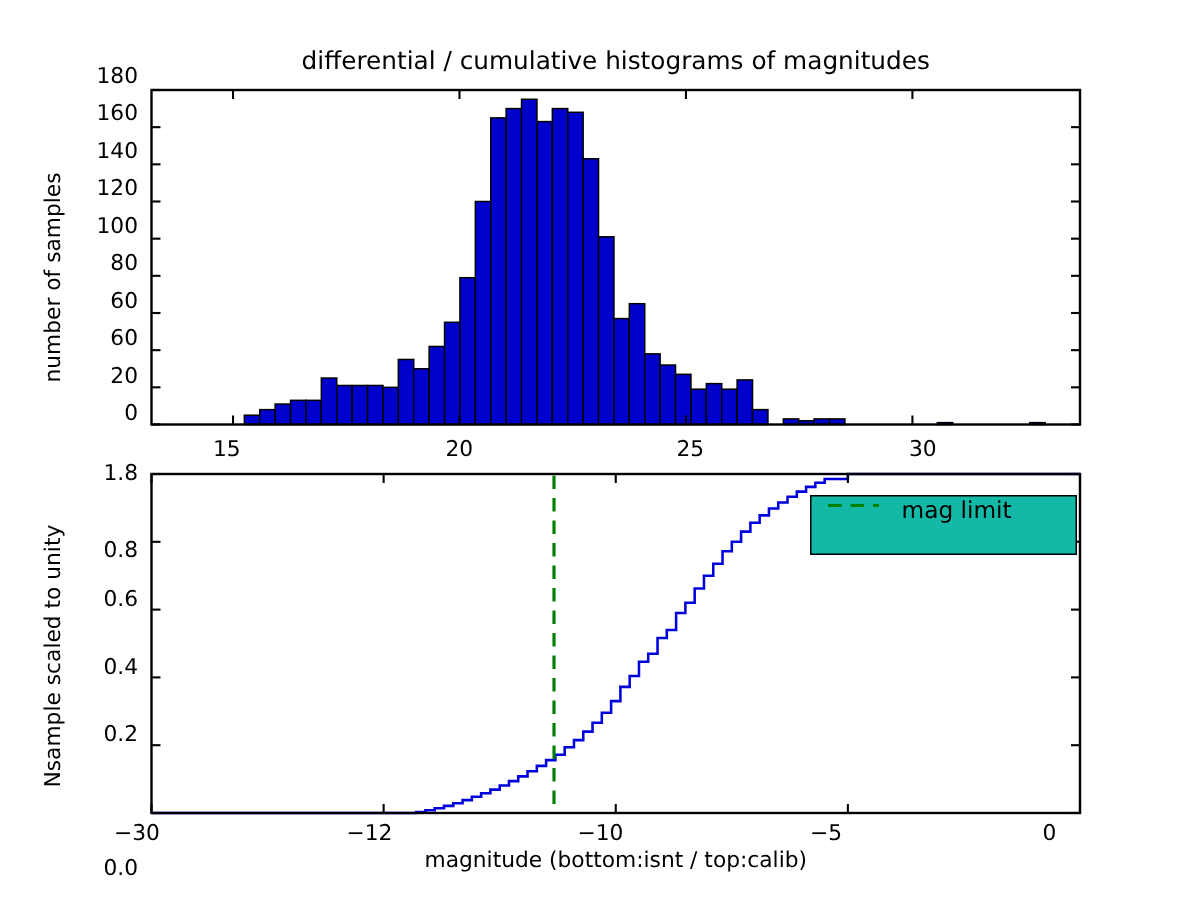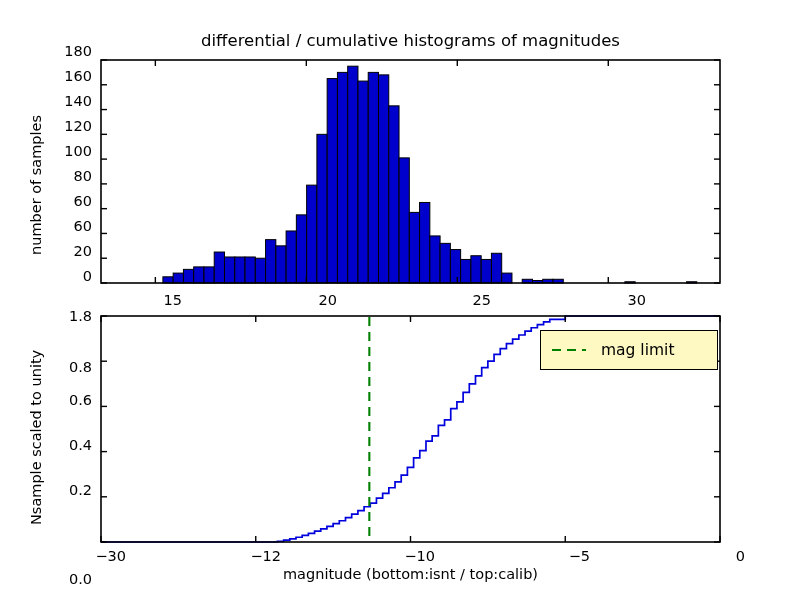--- a/index.html
+++ b/index.html
@@ -36,30 +36,30 @@
   .ylabel-rot {
     transform-origin: 0 0;
     transform: rotate(-90deg);
   }
   .ticklabel {
     position: absolute;
     font-size: 14.5px;
     color: #000000;
     white-space: nowrap;
   }
-  .tl-x { text-align: right; }
+  .tl-x { text-align: left; }
   .tl-y { text-align: right; }
   svg { display: block; }
   .legend-box {
     position: absolute;
-    background: #fef9c3;
+    background: #14b8a6;
     border: 1px solid #000000;
     box-sizing: border-box;
     display: flex;
-    align-items: center;
+    align-items: flex-start;
     padding: 0 10px;
   }
   .legend-label {
     font-size: 15.5px;
     color: #000;
     white-space: nowrap;
     margin-left: 14px;
   }
 </style>
 </head>

